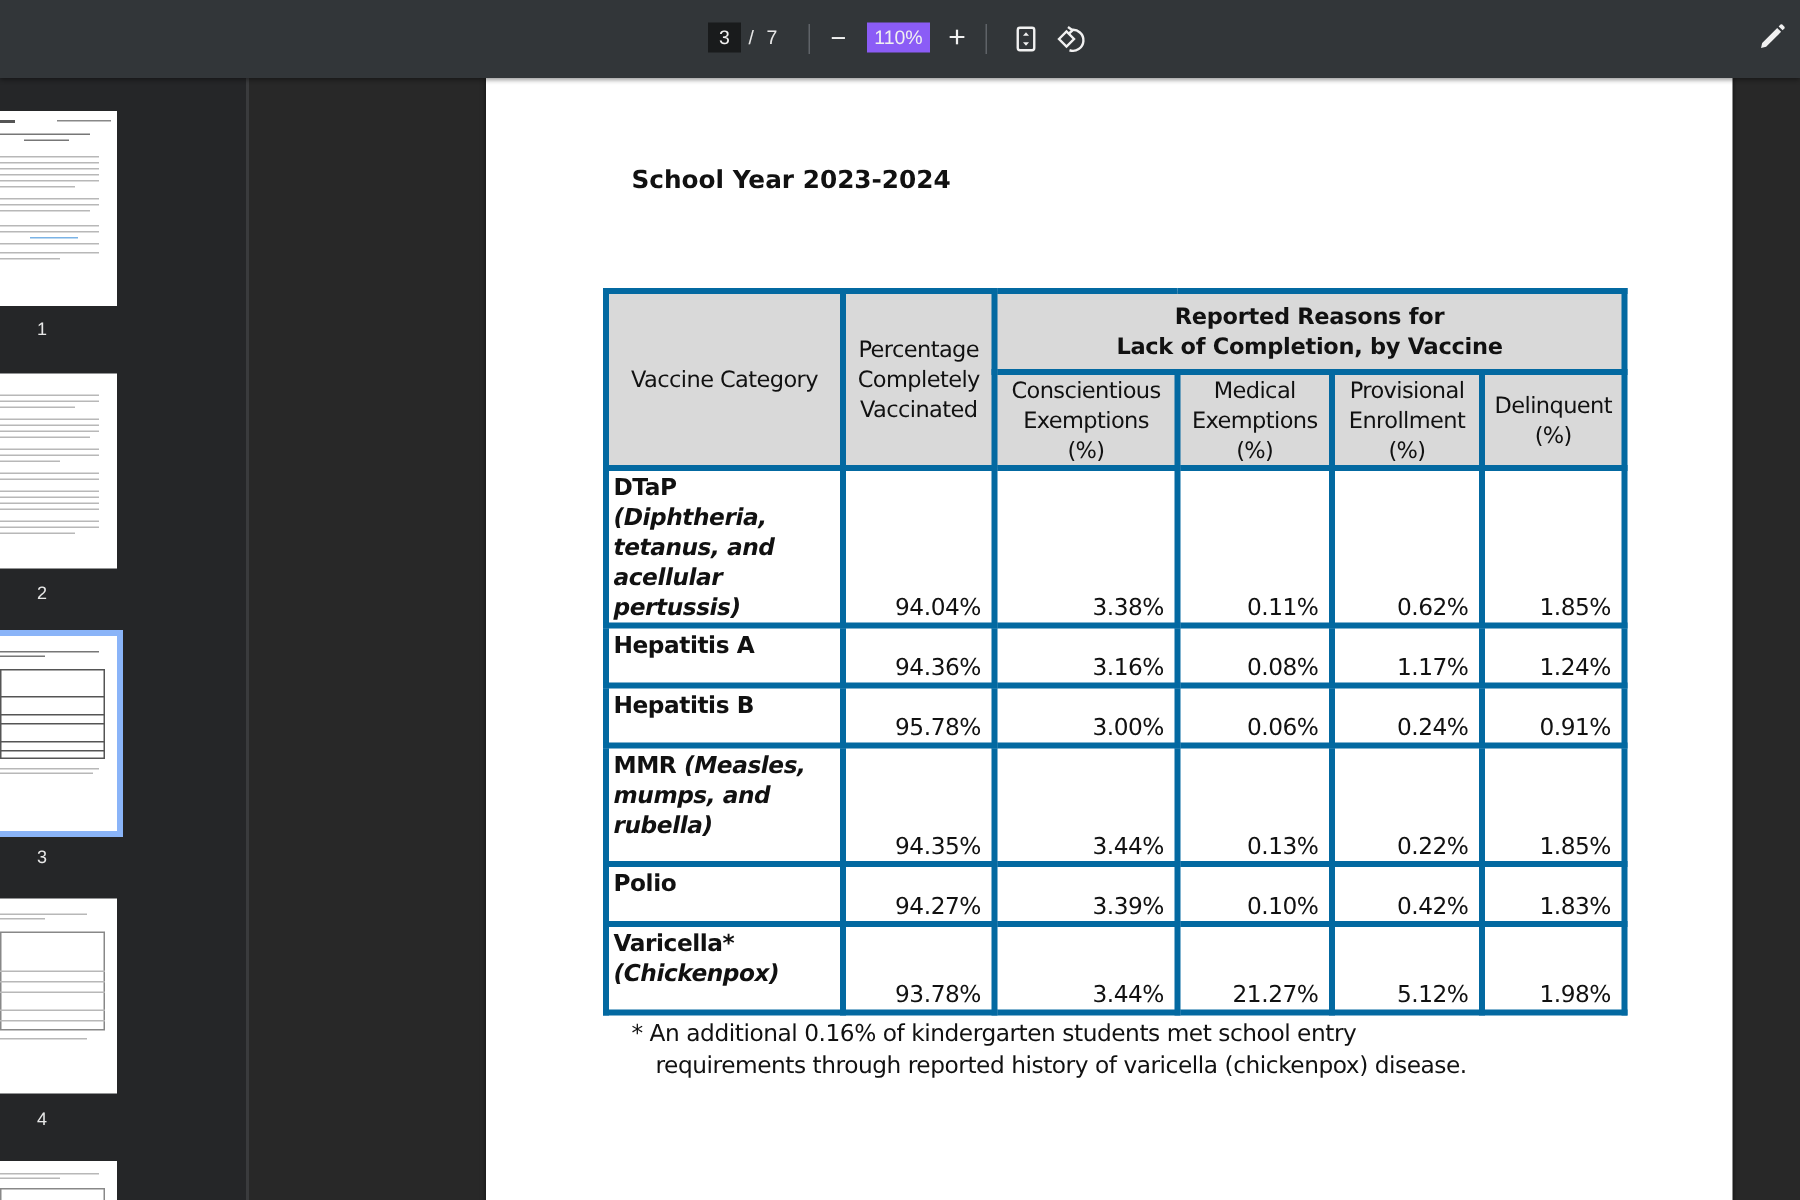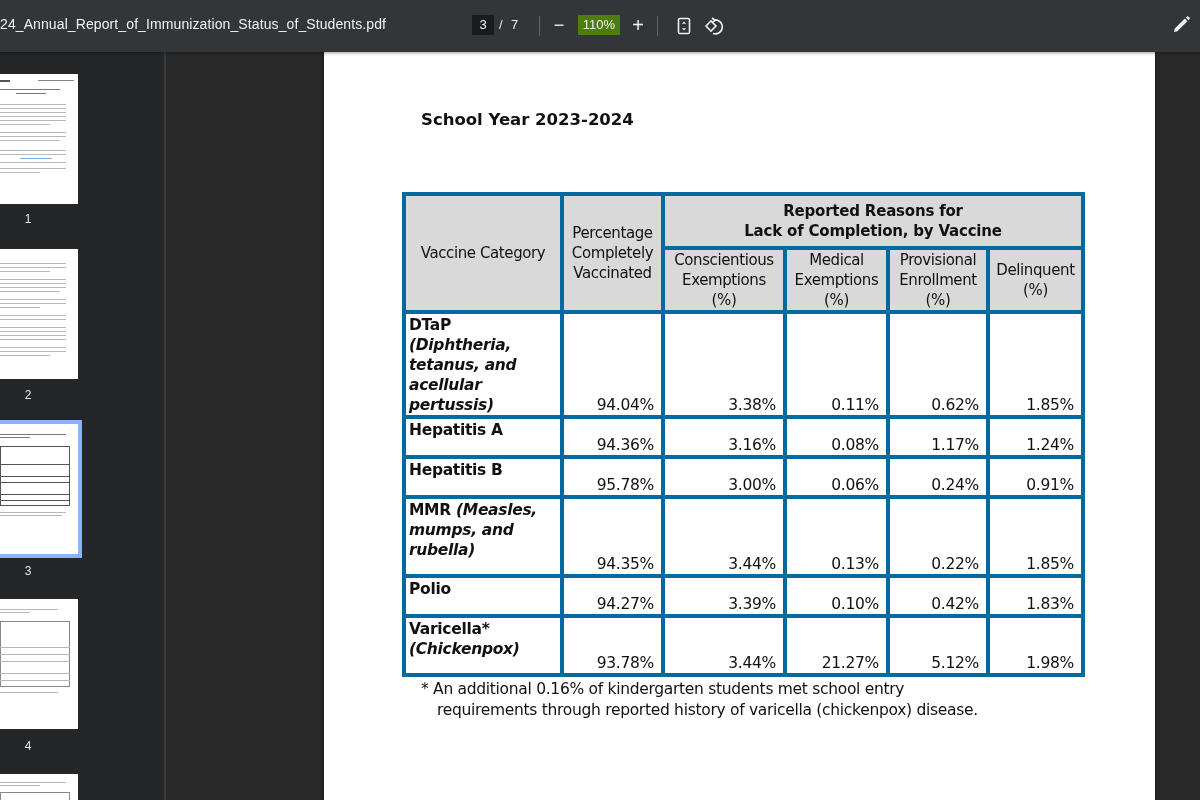--- a/index.html
+++ b/index.html
@@ -16,21 +16,21 @@
     }
     .page-box {
       position: absolute; left: 472px; top: 15px; width: 22px; height: 20px; background: #191b1c;
       color: #f1f1f1; font-size: 13px; text-align: center; line-height: 20px;
     }
     .page-sep { position: absolute; left: 499px; top: 17px; font-size: 13px; color: #e8e8e8; }
     .page-total { position: absolute; left: 511px; top: 17px; font-size: 13px; color: #e8e8e8; }
     .divider { position: absolute; top: 16px; width: 1px; height: 20px; background: #5f6368; }
     .zoom-out { position: absolute; left: 551px; top: 13px; width: 16px; height: 24px; color: #f1f1f1; font-size: 18px; text-align: center; line-height: 24px; cursor: pointer; }
     .zoom-box {
-      position: absolute; left: 578px; top: 15px; width: 42px; height: 20px; background: #4d7c0f;
+      position: absolute; left: 578px; top: 15px; width: 42px; height: 20px; background: #8b5cf6;
       color: #f1f1f1; font-size: 13px; text-align: center; line-height: 20px;
     }
     .zoom-in { position: absolute; left: 629px; top: 13px; width: 18px; height: 24px; color: #f1f1f1; font-size: 20px; text-align: center; line-height: 24px; cursor: pointer; }
     .icon-btn { position: absolute; top: 15px; width: 22px; height: 22px; cursor: pointer; }
     .edit-btn { position: absolute; left: 1170px; top: 14px; width: 22px; height: 22px; cursor: pointer; }
 
     .sidebar {
       position: absolute; left: 0; top: 52px; width: 166px; height: 748px; background: #252628;
       border-right: 2px solid #3a3b3d; overflow: hidden;
     }
@@ -68,21 +68,20 @@
     table.imm td.cat i { font-style: italic; }
     .footnote {
       position: absolute; left: 97px; top: 627px; font-family: "DejaVu Sans", sans-serif; font-size: 15.5px; line-height: 21px; color: #111; letter-spacing: -0.3px;
     }
     .footnote .fn2 { padding-left: 16px; display: block; }
   </style>
 </head>
 <body>
 
 <div class="toolbar">
-  <div class="title">24_Annual_Report_of_Immunization_Status_of_Students.pdf</div>
 
   <div class="page-box">3</div>
   <span class="page-sep">/</span>
   <span class="page-total">7</span>
 
   <div class="divider" style="left:539px;"></div>
 
   <div class="zoom-out">−</div>
   <div class="zoom-box">110%</div>
   <div class="zoom-in">+</div>

